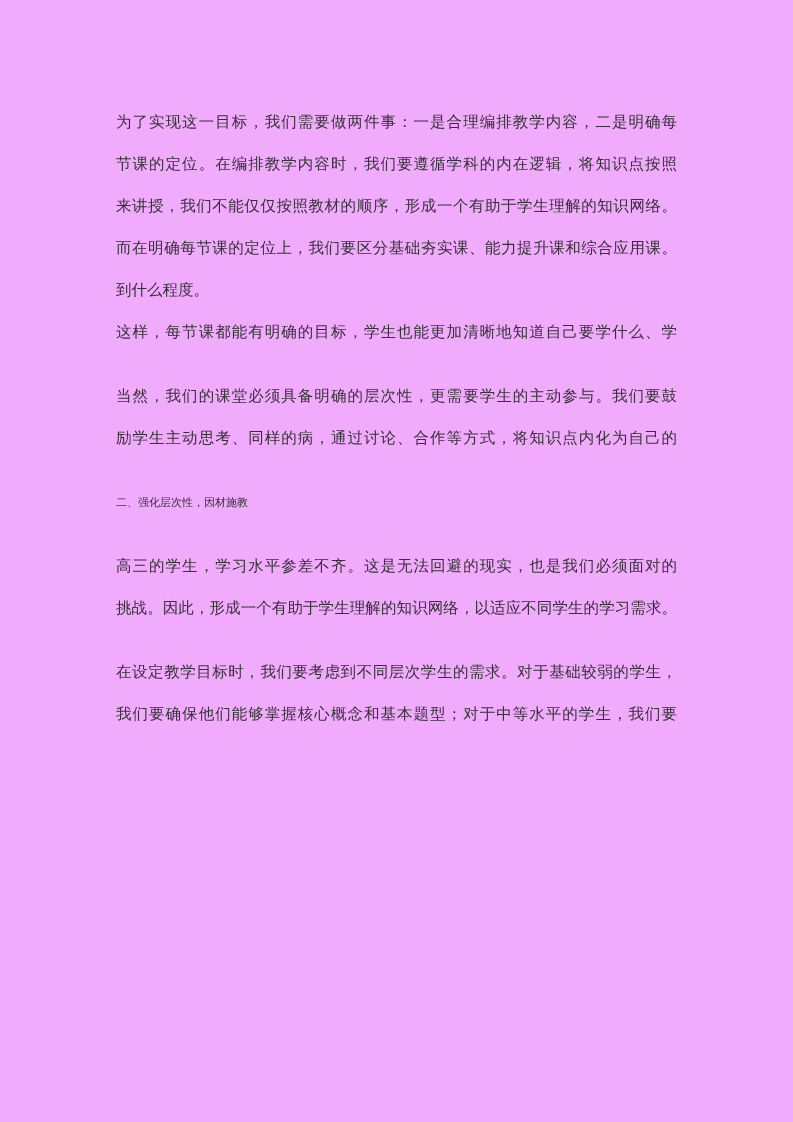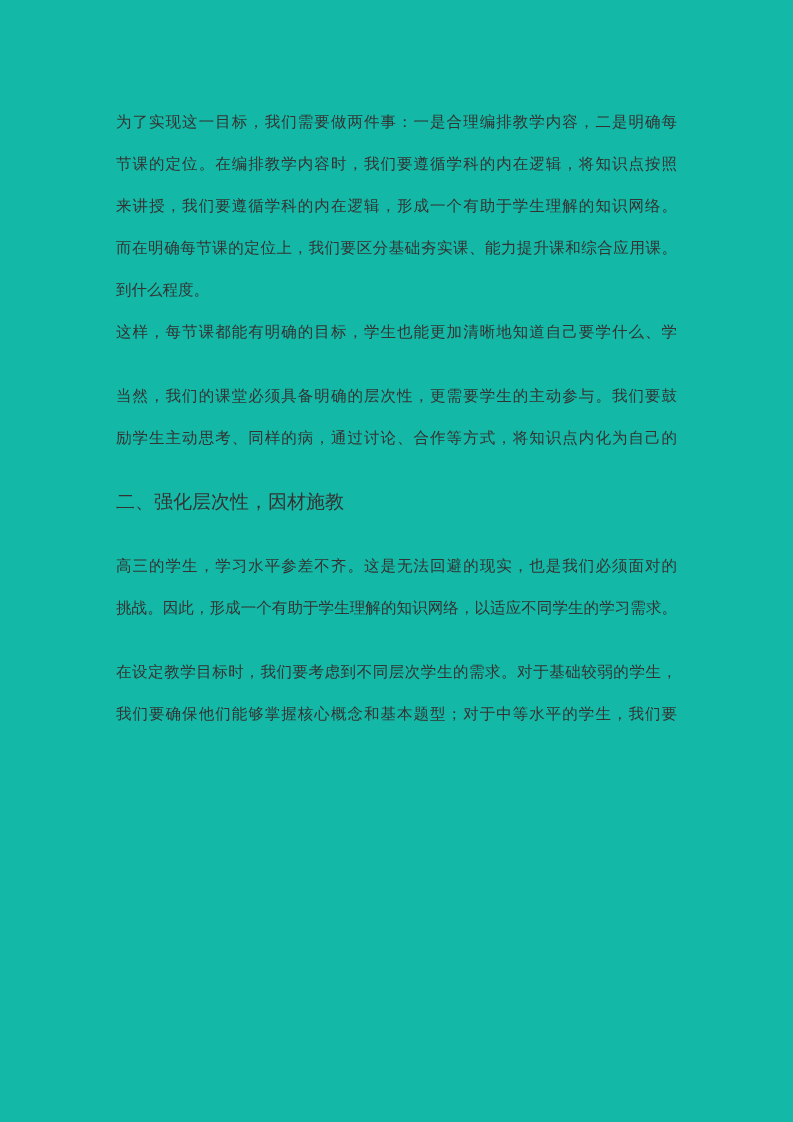--- a/index.html
+++ b/index.html
@@ -4,21 +4,21 @@
 <style>
   html, body {
     margin: 0;
     padding: 0;
     background: #ffffff;
   }
   .page {
     position: relative;
     width: 793px;
     height: 1122px;
-    background: #14b8a6;
+    background: #f0abfc;
     box-sizing: border-box;
     padding: 101px 116px 0 116px;
     overflow: hidden;
     font-family: "Liberation Sans", sans-serif;
     color: #333333;
   }
   .block {
     margin: 0 0 22px 0;
   }
   .line {
@@ -29,33 +29,33 @@
     color: #333333;
     text-align: left;
     overflow: hidden;
   }
   .line.just {
     text-align: justify;
     text-align-last: justify;
     text-justify: inter-character;
   }
   .heading .line {
-    font-size: 19px;
+    font-size: 11px;
     color: #333333;
   }
 </style>
 </head>
 <body>
 
 <div class="page">
 
   <div class="block">
     <div class="line just">为了实现这一目标，我们需要做两件事：一是合理编排教学内容，二是明确每</div>
     <div class="line just">节课的定位。在编排教学内容时，我们要遵循学科的内在逻辑，将知识点按照</div>
-    <div class="line just">来讲授，我们要遵循学科的内在逻辑，形成一个有助于学生理解的知识网络。</div>
+    <div class="line just">来讲授，我们不能仅仅按照教材的顺序，形成一个有助于学生理解的知识网络。</div>
     <div class="line just">而在明确每节课的定位上，我们要区分基础夯实课、能力提升课和综合应用课。</div>
     <div class="line">到什么程度。</div>
     <div class="line just">这样，每节课都能有明确的目标，学生也能更加清晰地知道自己要学什么、学</div>
   </div>
 
   <div class="block">
     <div class="line just">当然，我们的课堂必须具备明确的层次性，更需要学生的主动参与。我们要鼓</div>
     <div class="line just">励学生主动思考、同样的病，通过讨论、合作等方式，将知识点内化为自己的</div>
   </div>
 

